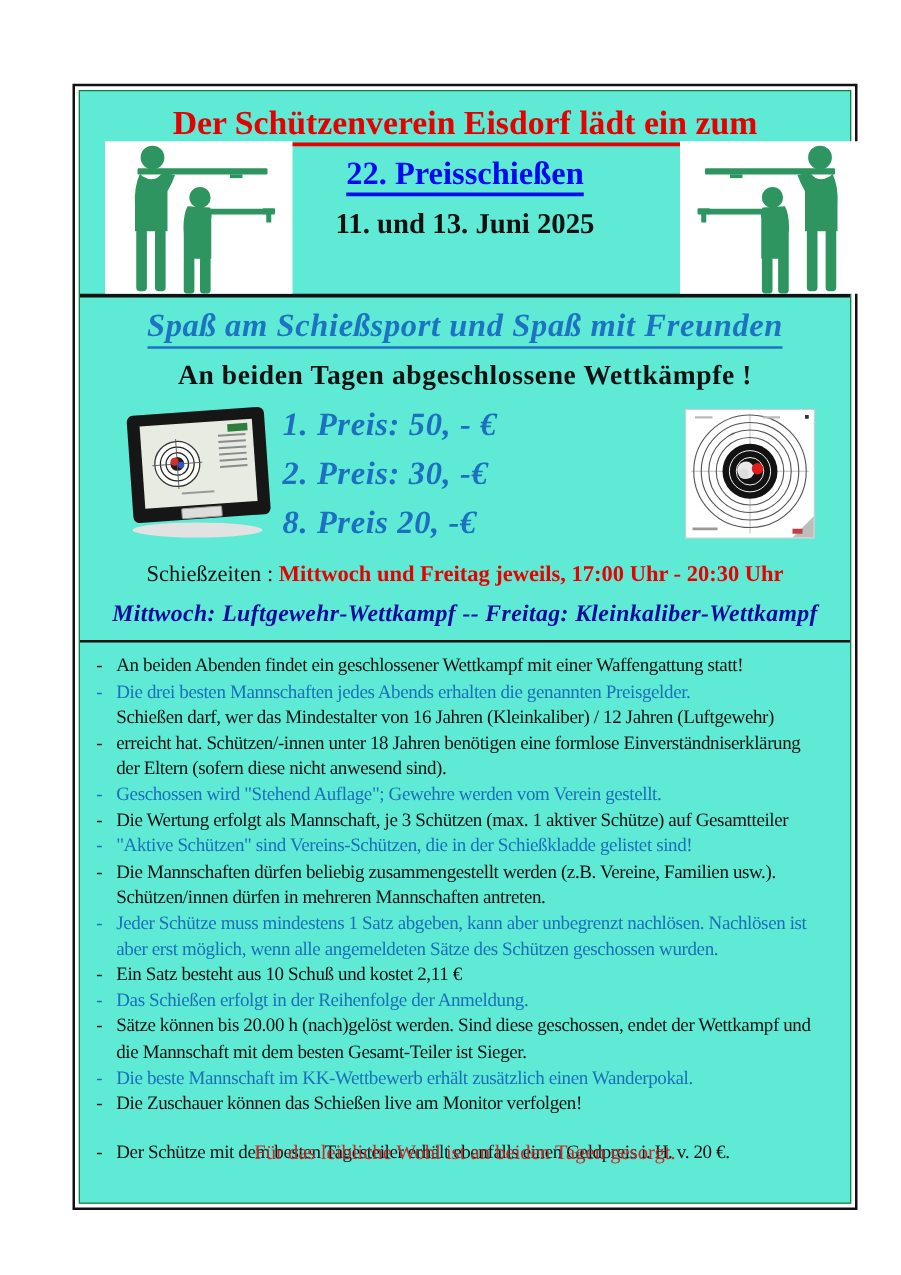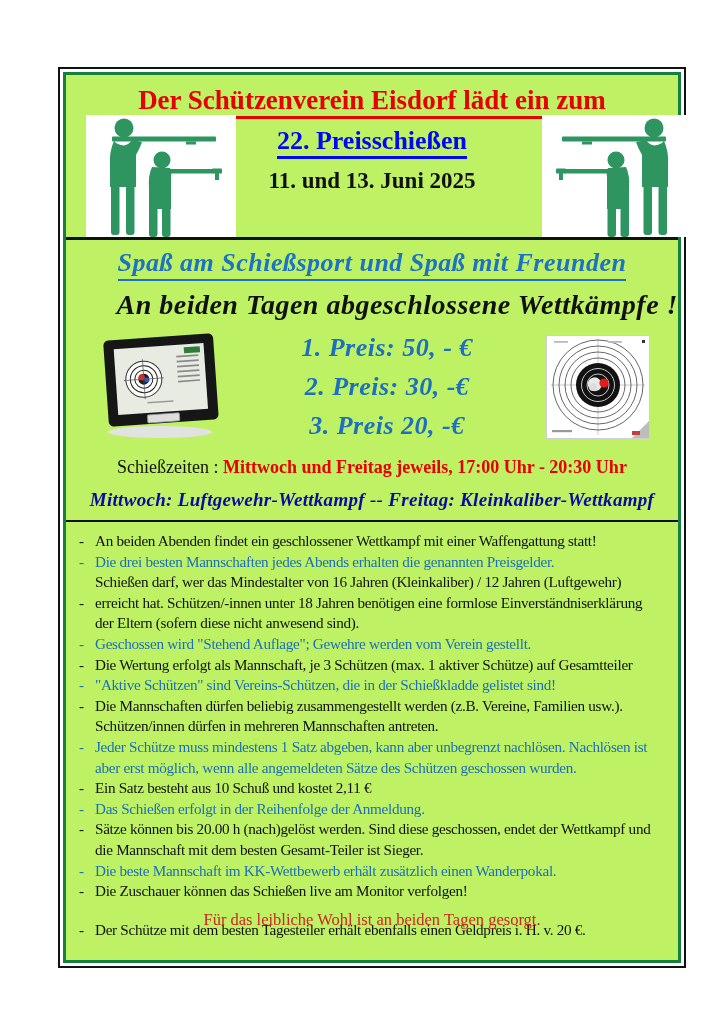--- a/index.html
+++ b/index.html
@@ -1,21 +1,21 @@
 <!DOCTYPE html>
 <html><head>
 <meta charset="utf-8">
 <style>
   html,body{margin:0;padding:0;background:#ffffff;}
   .page{position:relative;width:721px;height:1020px;background:#ffffff;
         font-family:"Liberation Serif", serif;overflow:hidden;}
   .frame{position:absolute;left:58px;top:67px;width:628px;height:901px;
          border:2px solid #111;padding:3px;box-sizing:border-box;}
-  .frame-inner{border:3px solid #15803d;height:100%;box-sizing:border-box;
-               position:relative;background:#bef264;}
+  .frame-inner{border:1px solid #15803d;height:100%;box-sizing:border-box;
+               position:relative;background:#5eead4;}
 
   
   .header{position:relative;height:162px;text-align:center;padding-top:10px;box-sizing:border-box;}
   .hdr-title1{display:inline-block;color:#e60000;font-weight:bold;font-size:27px;line-height:30px;
               border-bottom:3px solid #e60000;padding-bottom:1px;}
   .hdr-title2{margin-top:7px;}
   .hdr-title2 span{display:inline-block;color:#0008f0;font-weight:bold;font-size:26px;line-height:29px;
               border-bottom:3px solid #0008f0;padding-bottom:1px;}
   .hdr-date{margin-top:9px;color:#111;font-weight:bold;font-size:23px;}
   .shooters{position:absolute;width:150px;height:122px;top:40px;background:#fff;}
@@ -23,24 +23,24 @@
   .shooters.right{right:-14px;transform:scaleX(-1);}
 
   
   .divider1{height:3px;background:#111;}
   .divider2{height:2px;background:#111;}
 
   
   .promo{text-align:center;padding-top:8px;}
   .slogan1{display:inline-block;color:#1d73c2;font-style:italic;font-weight:bold;font-size:26px;
            letter-spacing:.5px;border-bottom:2px solid #1d73c2;padding-bottom:1px;}
-  .slogan2{margin-top:8px;color:#111;font-style:italic;font-weight:bold;font-size:28px;letter-spacing:.5px;text-align:right;}
+  .slogan2{margin-top:8px;color:#111;font-weight:bold;font-size:22px;letter-spacing:.5px;}
   .prizes-row{display:flex;align-items:center;justify-content:space-between;
               padding:8px 28px 0 32px;height:116px;}
-  .prize-lines{flex:1;display:flex;flex-direction:column;gap:9px;align-items:center;}
+  .prize-lines{flex:1;display:flex;flex-direction:column;gap:9px;align-items:flex-start;}
   .prize-line{color:#1d6fc0;font-style:italic;font-weight:bold;font-size:26px;letter-spacing:.5px;}
   .times-line{margin-top:12px;font-size:18px;}
   .times-label{color:#111;}
   .times-value{color:#e60000;font-weight:bold;}
   .weapons-line{margin:11px 0 9px;color:#0a0a9e;font-weight:bold;font-style:italic;
                 font-size:19px;letter-spacing:.3px;}
 
   
   .rules{padding:9px 8px 0 11px;height:418px;box-sizing:border-box;overflow:hidden;}
   .rule-line{display:flex;font-size:15.2px;line-height:20.6px;letter-spacing:-0.3px;color:#111;}
@@ -144,21 +144,21 @@
               </g>
             </svg>
           </div>
 
           <div class="prize-lines">
 
               <div class="prize-line">1. Preis: 50, - €</div>
 
               <div class="prize-line">2. Preis: 30, -€</div>
 
-              <div class="prize-line">3. Preis 20, -€</div>
+              <div class="prize-line">8. Preis 20, -€</div>
             </div>
 
           <div class="target-graphic">
             <svg width="104" height="104" viewBox="0 0 104 104">
               <rect x="0.5" y="0.5" width="103" height="103" fill="#ffffff" stroke="#cfcfcf"></rect>
               <line x1="52" y1="4" x2="52" y2="100" stroke="#aaa" stroke-width="0.6"></line>
               <line x1="5" y1="50" x2="99" y2="50" stroke="#aaa" stroke-width="0.6"></line>
               <circle cx="52" cy="50" r="45" fill="none" stroke="#555" stroke-width="0.9"></circle>
               <circle cx="52" cy="50" r="39" fill="none" stroke="#555" stroke-width="0.9"></circle>
               <circle cx="52" cy="50" r="33" fill="none" stroke="#555" stroke-width="0.9"></circle>

